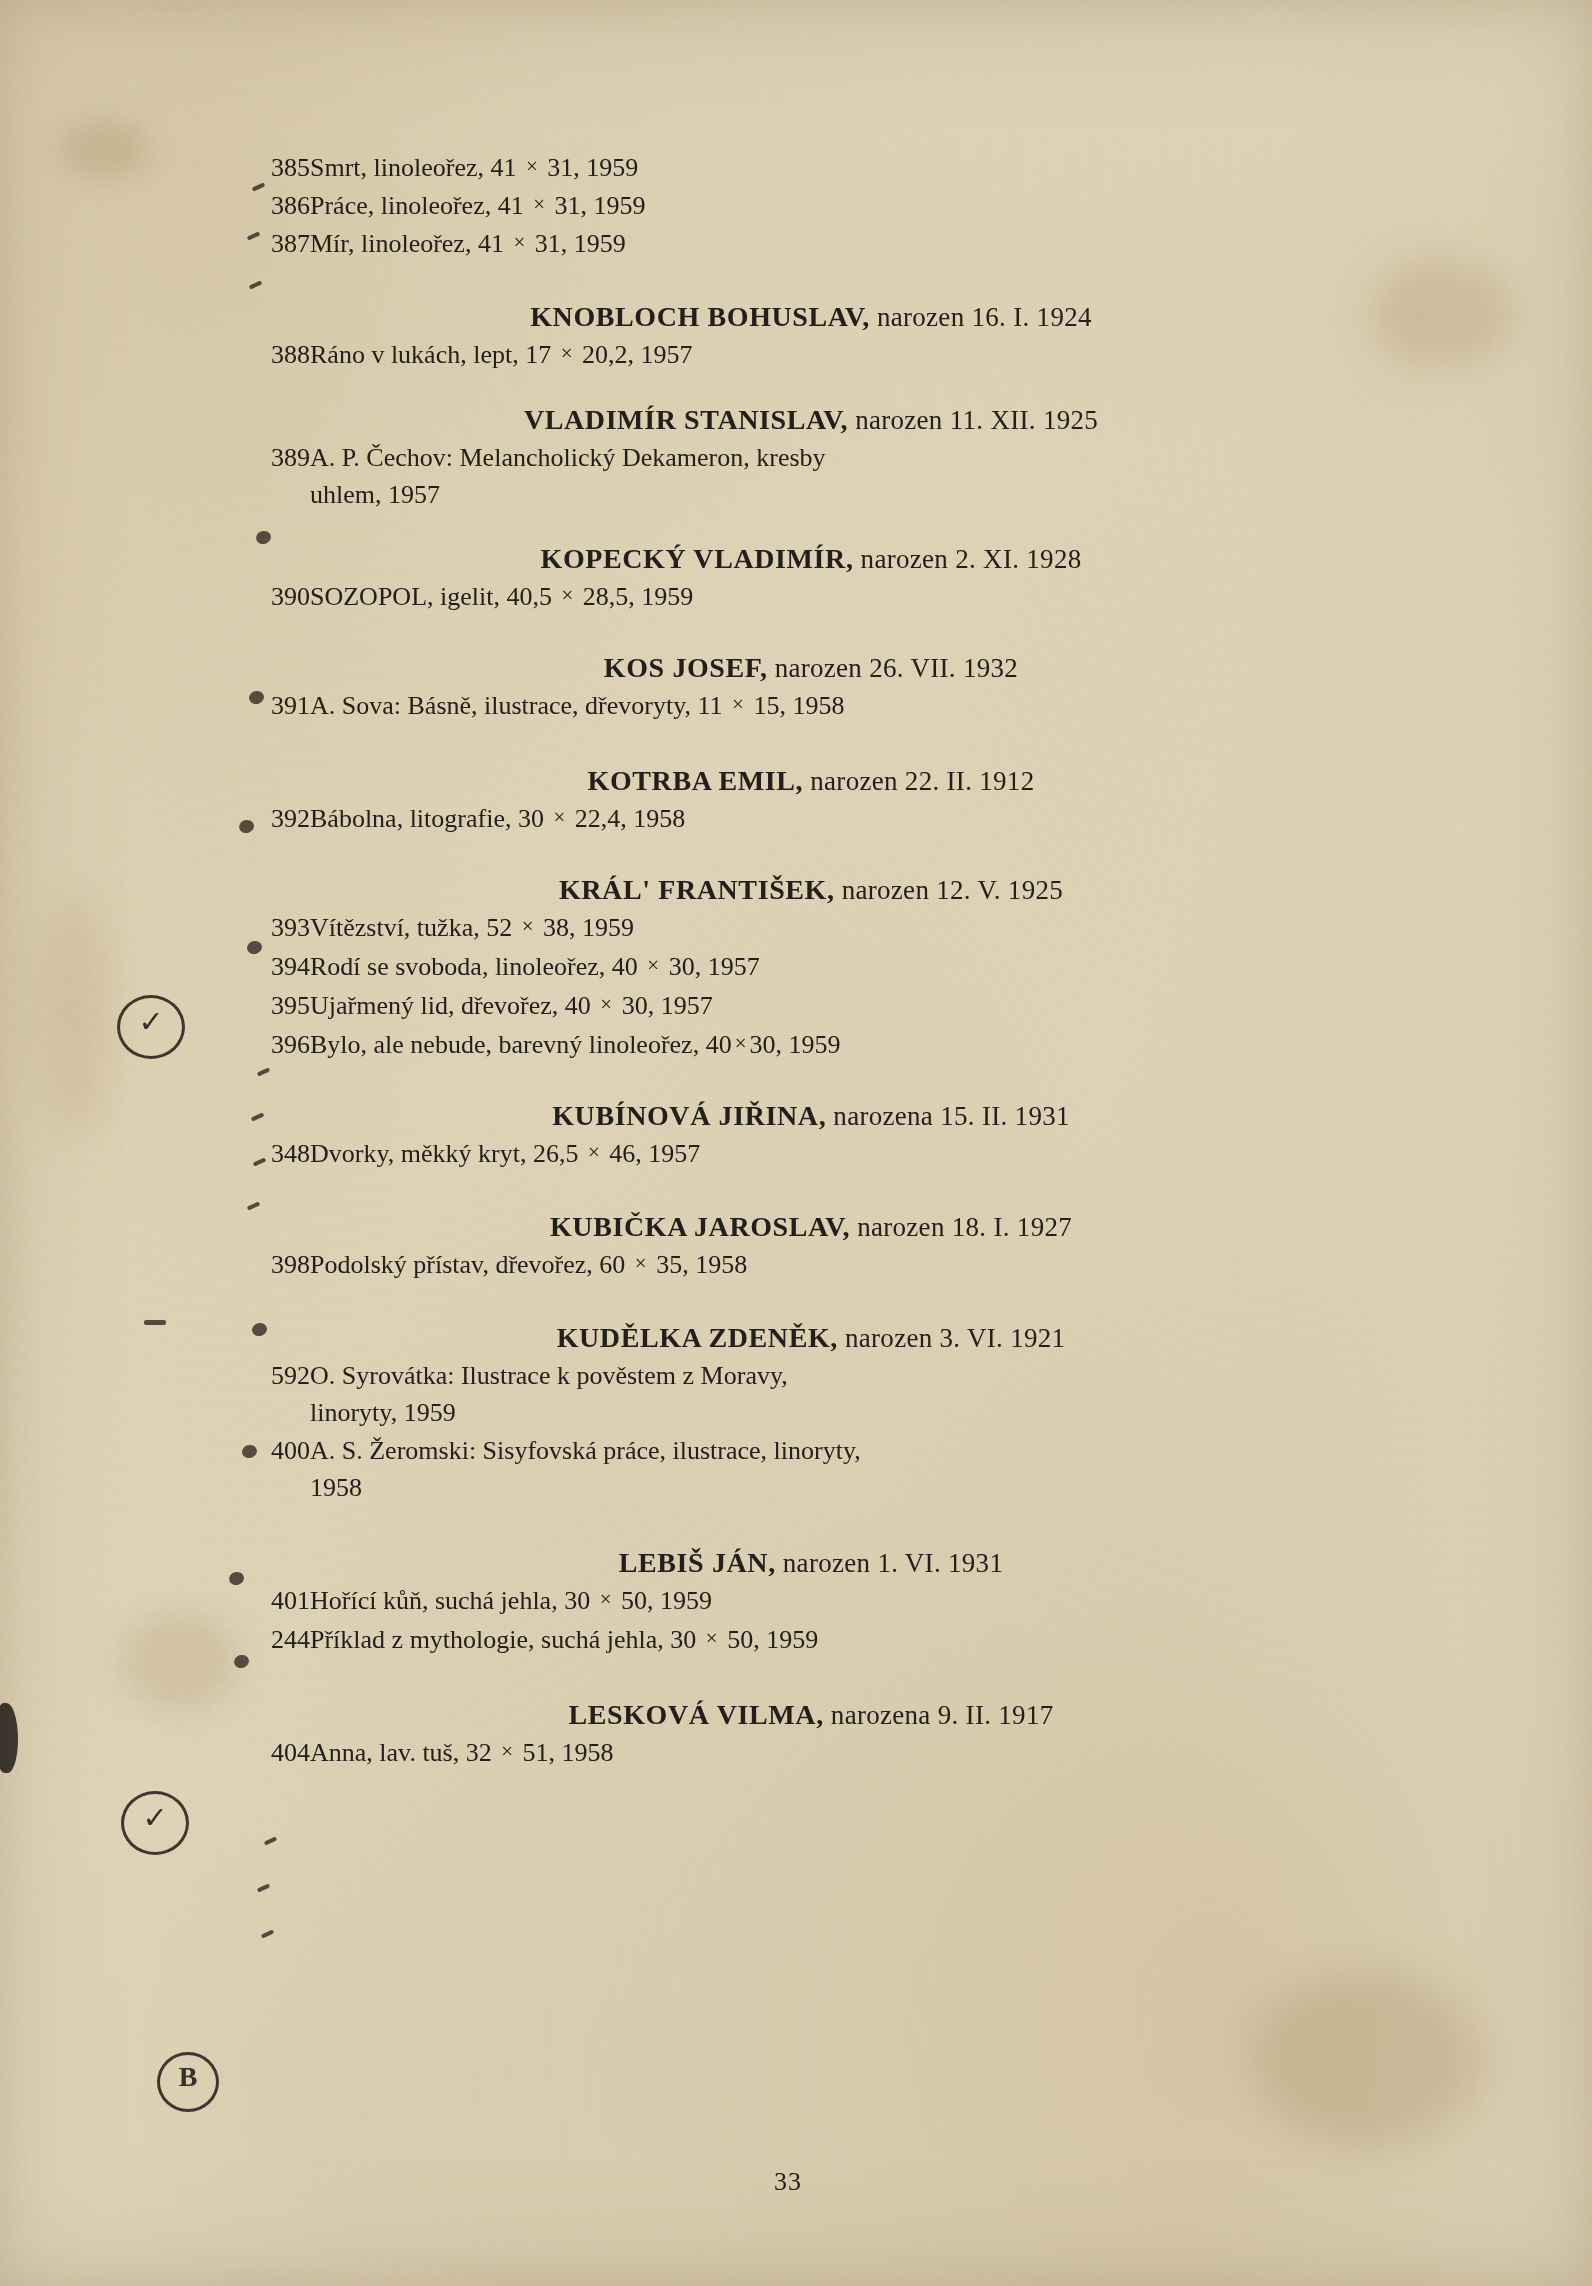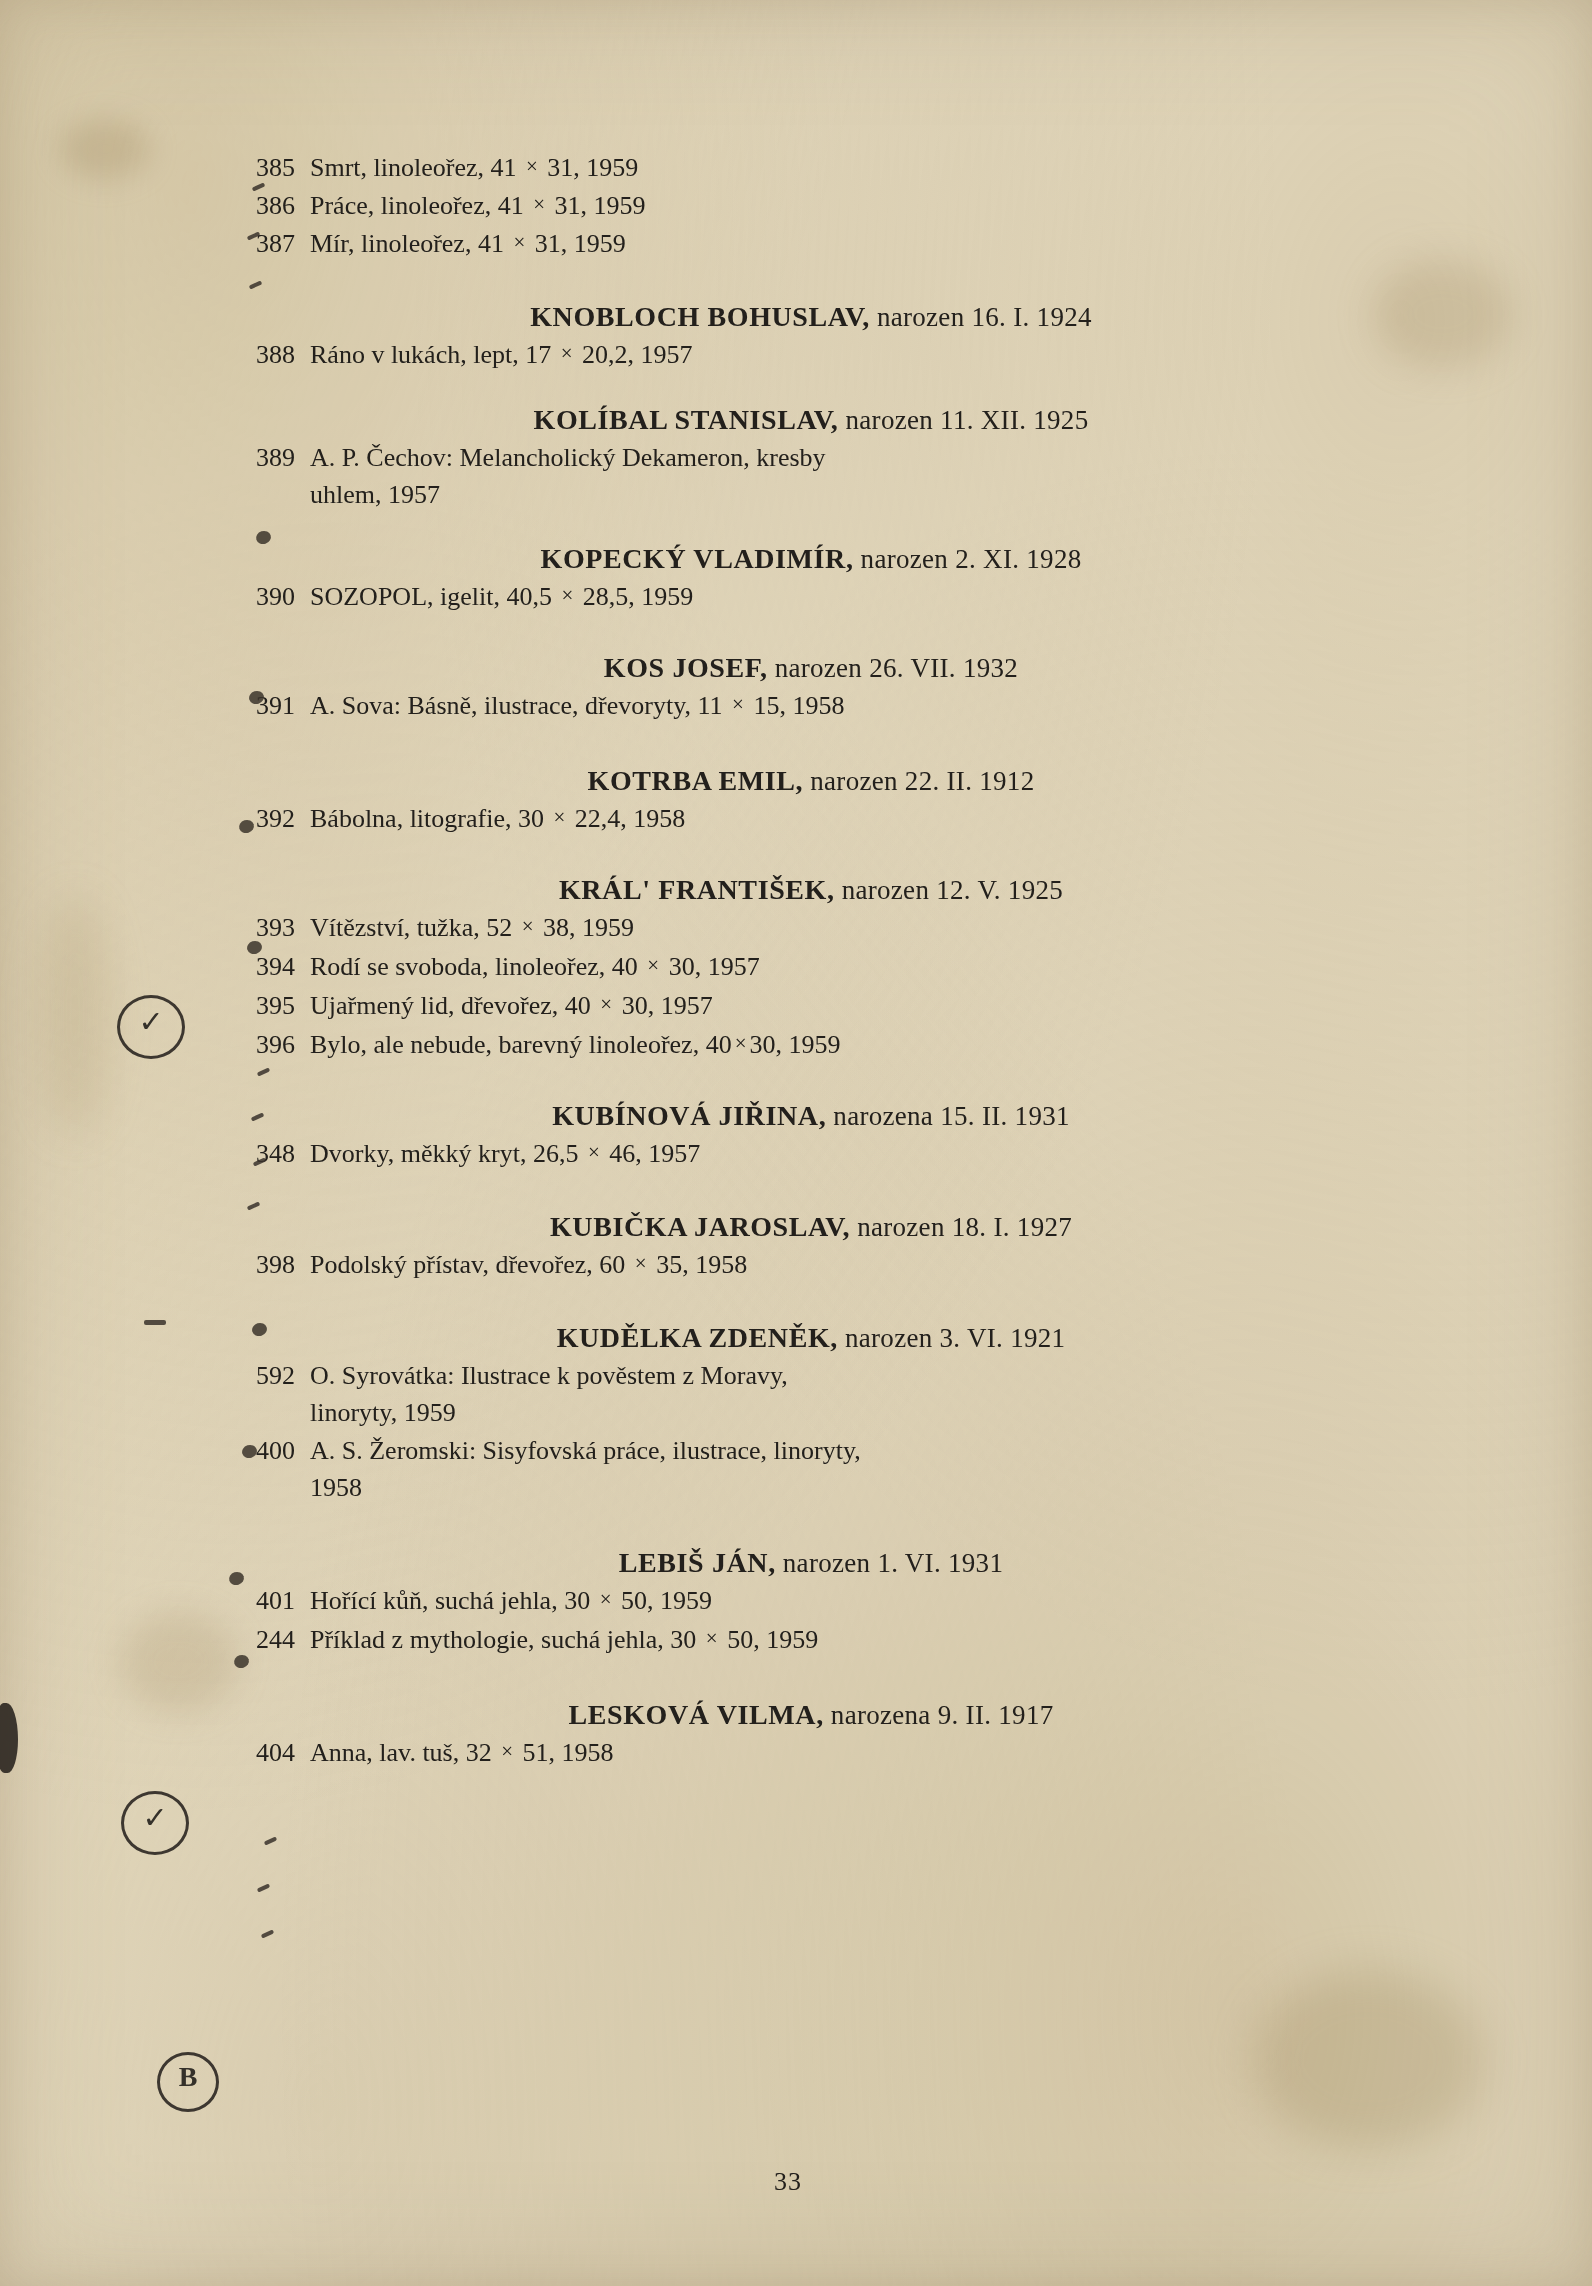--- a/index.html
+++ b/index.html
@@ -73,21 +73,21 @@
   .item {
     display: flex;
     align-items: flex-start;
     font-size: 26px;
     line-height: 1.42;
     margin-top: 2px;
   }
   .item .num {
     width: 86px;
     flex: 0 0 86px;
-    text-align: left;
+    text-align: right;
     padding-left: 32px;
     box-sizing: border-box;
   }
   .item .txt {
     flex: 1 1 auto;
   }
   .item .txt .cont {
     display: block;
   }
   .times {
@@ -189,21 +189,21 @@
       <span class="born">narozen 16. I. 1924</span>
     </div>
     <div class="item">
       <span class="num">388</span>
       <span class="txt"><span>Ráno v lukách, lept, 17 </span><span class="times">×</span> <span>20,2, 1957</span></span>
     </div>
   </div>
 
   <div class="entry">
     <div class="heading">
-      <span class="nm">KOLÍBAL STANISLAV,</span>
+      <span class="nm">VLADIMÍR STANISLAV,</span>
       <span class="born">narozen 11. XII. 1925</span>
     </div>
     <div class="item">
       <span class="num">389</span>
       <span class="txt"><span>A. P. Čechov: Melancholický Dekameron, kresby</span><span class="cont">uhlem, 1957</span></span>
     </div>
   </div>
 
   <div class="entry">
     <div class="heading">

